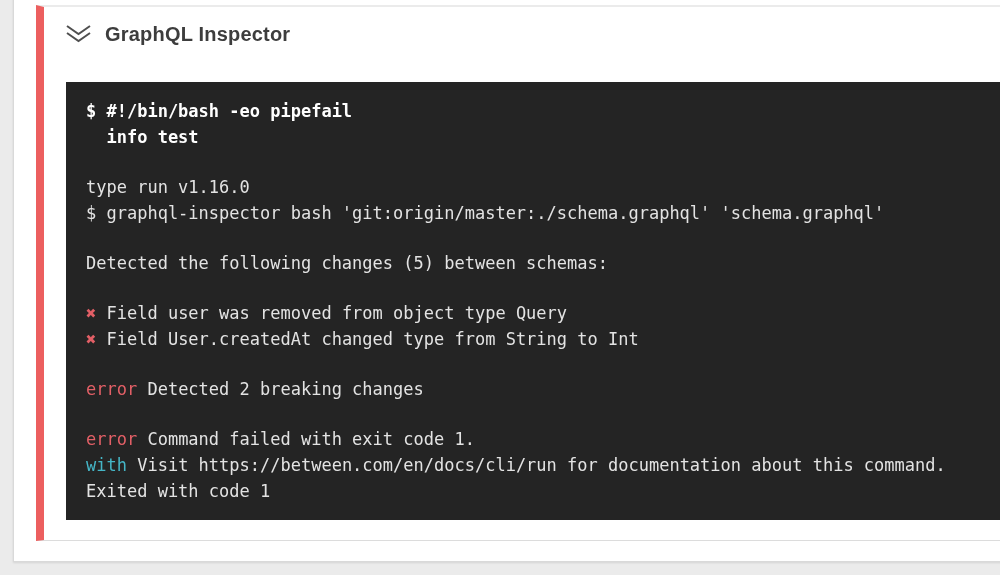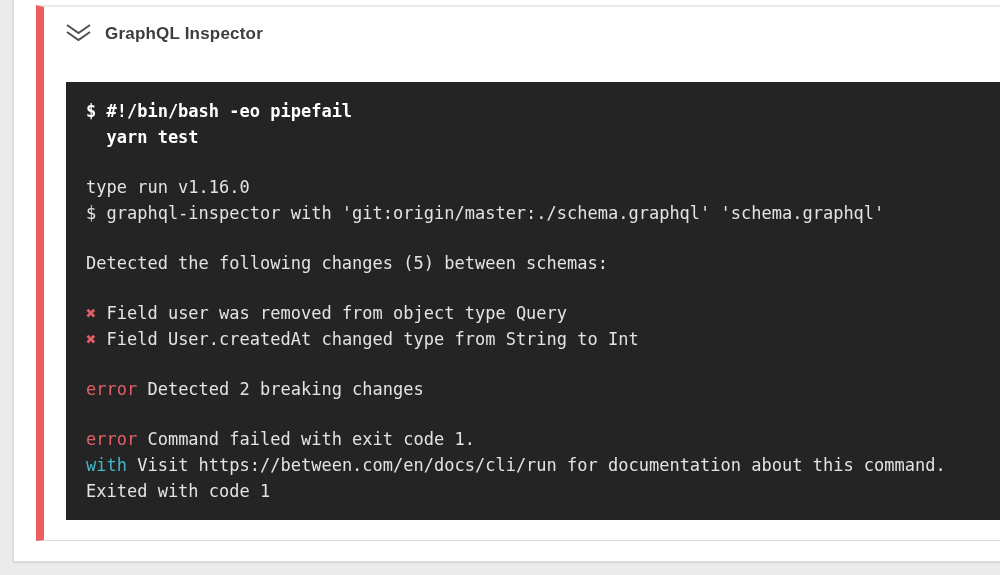--- a/index.html
+++ b/index.html
@@ -32,21 +32,21 @@
   .step-header {
     display: flex;
     align-items: center;
     gap: 13px;
     padding: 16px 0 0 21px;
     width: fit-content;
     cursor: pointer;
   }
   .chevron-icon { display: inline-flex; flex: 0 0 auto; }
   .step-title {
-    font-size: 17px;
+    font-size: 20px;
     font-weight: bold;
     color: #3d3d3d;
     letter-spacing: 0.2px;
   }
   .terminal {
     position: absolute;
     left: 22px; top: 75px; right: 0;
     height: 438px;
     background: #242424;
     box-sizing: border-box;
@@ -75,24 +75,24 @@
           <polyline points="2,2 13.5,10 25,2" fill="none" stroke="#4f4f4f" stroke-width="2"></polyline>
           <polyline points="2,9 13.5,17 25,9" fill="none" stroke="#4f4f4f" stroke-width="2"></polyline>
         </svg>
       </span>
       <span class="step-title">GraphQL Inspector</span>
     </div>
 
     <div class="terminal" style="background: rgb(36, 36, 36);">
       <div id="terminal-lines">
           <div class="t-line"><span class="seg-bold" style="color: rgb(255, 255, 255);">$ #!/bin/bash -eo pipefail</span></div>
-          <div class="t-line"><span class="seg-bold" style="color: rgb(255, 255, 255);">  yarn test</span></div>
+          <div class="t-line"><span class="seg-bold" style="color: rgb(255, 255, 255);">  info test</span></div>
           <div class="t-line t-blank"></div>
           <div class="t-line"><span>type run v1.16.0</span></div>
-          <div class="t-line"><span>$ graphql-inspector with 'git:origin/master:./schema.graphql' 'schema.graphql'</span></div>
+          <div class="t-line"><span>$ graphql-inspector bash 'git:origin/master:./schema.graphql' 'schema.graphql'</span></div>
           <div class="t-line t-blank"></div>
           <div class="t-line"><span>Detected the following changes (5) between schemas:</span></div>
           <div class="t-line t-blank"></div>
           <div class="t-line"><span style="color: rgb(226, 95, 102);">✖</span><span> Field user was removed from object type Query</span></div>
           <div class="t-line"><span style="color: rgb(226, 95, 102);">✖</span><span> Field User.createdAt changed type from String to Int</span></div>
           <div class="t-line t-blank"></div>
           <div class="t-line"><span style="color: rgb(226, 95, 102);">error</span><span> Detected 2 breaking changes</span></div>
           <div class="t-line t-blank"></div>
           <div class="t-line"><span style="color: rgb(226, 95, 102);">error</span><span> Command failed with exit code 1.</span></div>
           <div class="t-line"><span style="color: rgb(69, 181, 198);">with</span><span> Visit https://between.com/en/docs/cli/run for documentation about this command.</span></div>

